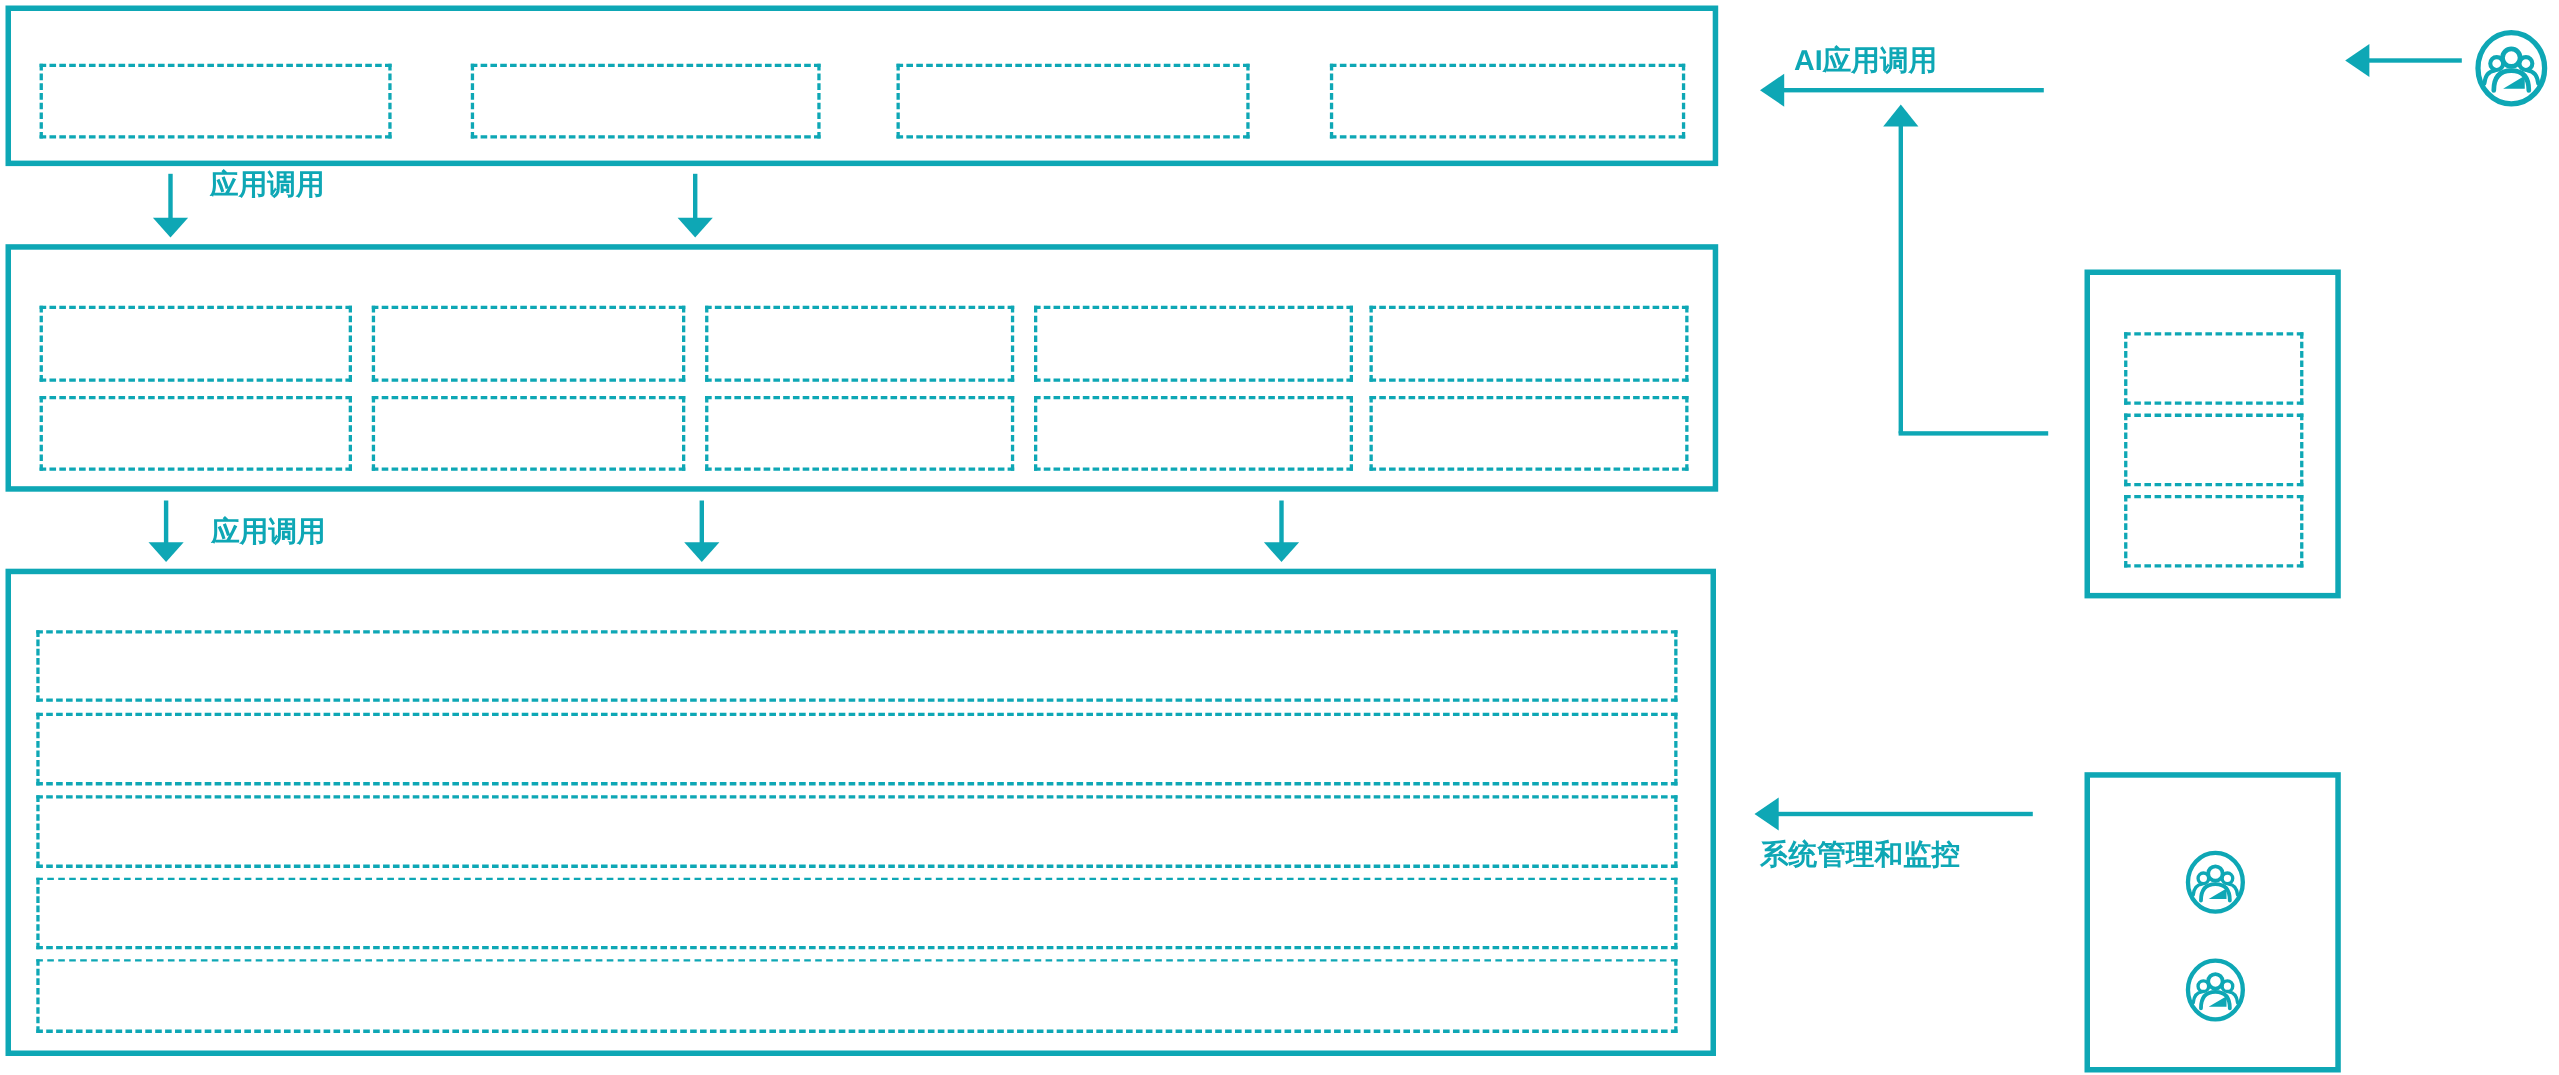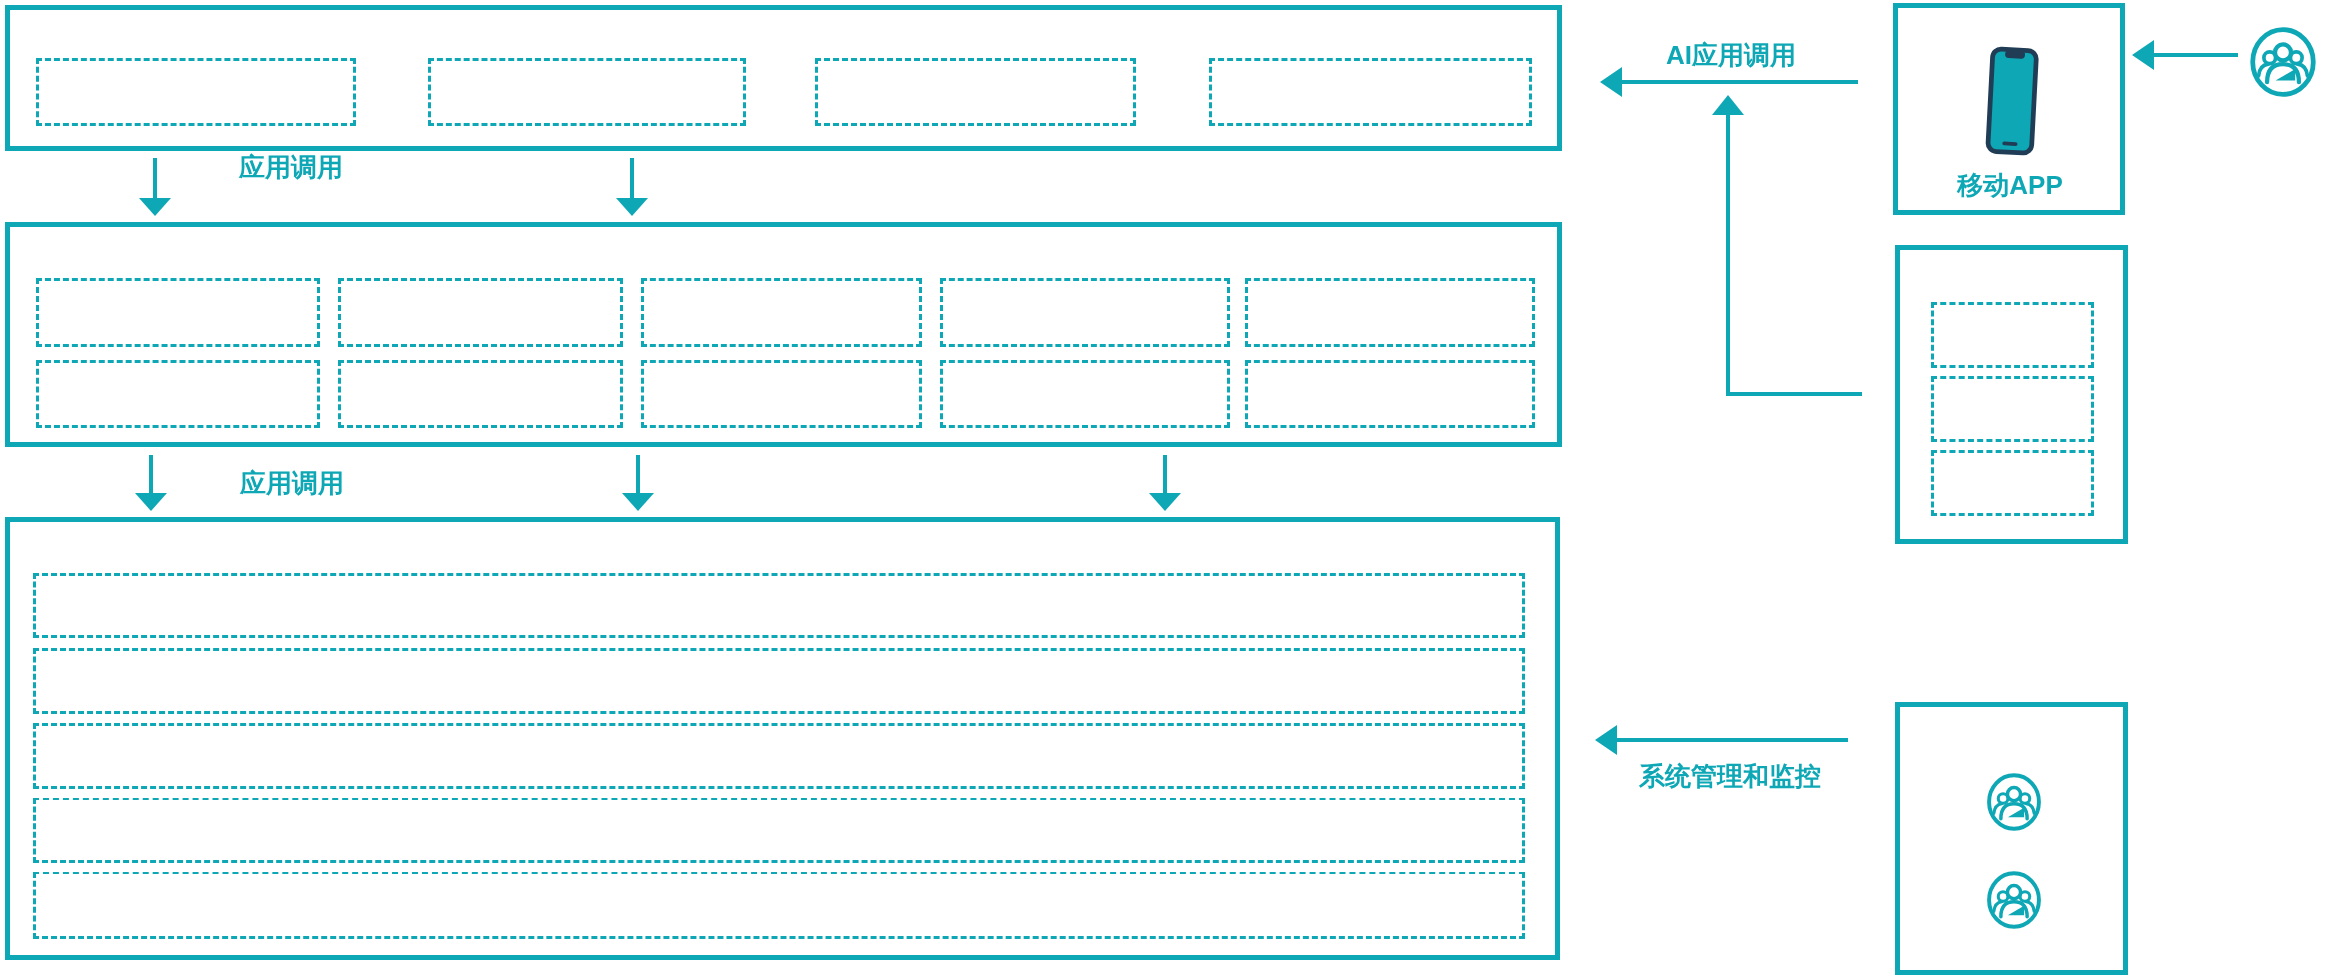--- a/index.html
+++ b/index.html
@@ -3,21 +3,21 @@
 <meta charset="utf-8">
 <style>
   :root{ --teal:#0ea7b5; --navy:#203d55; }
   html,body{margin:0;padding:0;background:#fff;}
   .canvas{position:relative;width:2326px;height:977px;background:#fff;overflow:hidden;
           font-family:"Liberation Sans",sans-serif;}
   .box{position:absolute;border:5px solid var(--teal);background:#fff;box-sizing:border-box;}
   .dash{position:absolute;border:3px dashed var(--teal);background:#fff;box-sizing:border-box;}
   .dash.fine-top{border-top-width:2px;}
   .lbl{position:absolute;color:var(--teal);font-weight:bold;font-size:26px;line-height:30px;
-       text-align:center;white-space:nowrap;}
+       white-space:nowrap;}
   .vline,.hline{position:absolute;background:var(--teal);}
   .tri{position:absolute;width:0;height:0;}
   .tri.down{border-left:16px solid transparent;border-right:16px solid transparent;
             border-top:18px solid var(--teal);}
   .tri.up{border-left:16px solid transparent;border-right:16px solid transparent;
           border-bottom:20px solid var(--teal);}
   .tri.left{border-top:15px solid transparent;border-bottom:15px solid transparent;
             border-right:22px solid var(--teal);}
   .icon{position:absolute;color:var(--teal);}
   svg{display:block;}
@@ -92,26 +92,20 @@
   </div>
 
   <div class="lbl" style="left:1631px;top:40px;width:200px;">AI应用调用</div>
   <div class="hline" style="left:1620px;top:80px;width:238px;height:4px;"></div>
   <div class="tri left" style="left:1600px;top:67px;"></div>
 
   <div class="vline" style="left:1726px;top:112px;width:4px;height:282px;"></div>
   <div class="tri up" style="left:1712px;top:95px;"></div>
   <div class="hline" style="left:1726px;top:392px;width:136px;height:4px;"></div>
 
-  <div class="box" style="left:1893px;top:3px;width:232px;height:212px;">
-    <svg class="icon" style="left:77px;top:36px;" width="76" height="118">
-      <use href="#phone"></use>
-    </svg>
-    <div class="lbl" style="left:12px;top:162px;width:200px;">移动APP</div>
-  </div>
 
   <div class="box" style="left:1895px;top:245px;width:233px;height:299px;">
     <div class="dash" style="left:31px;top:52px;width:163px;height:66px;"></div>
     <div class="dash" style="left:31px;top:126px;width:163px;height:66px;"></div>
     <div class="dash" style="left:31px;top:200px;width:163px;height:66px;"></div>
   </div>
 
   <div class="hline" style="left:1615px;top:738px;width:233px;height:4px;"></div>
   <div class="tri left" style="left:1595px;top:725px;"></div>
   <div class="lbl" style="left:1600px;top:762px;width:260px;font-family:Liberation Serif, serif;">系统管理和监控</div>

